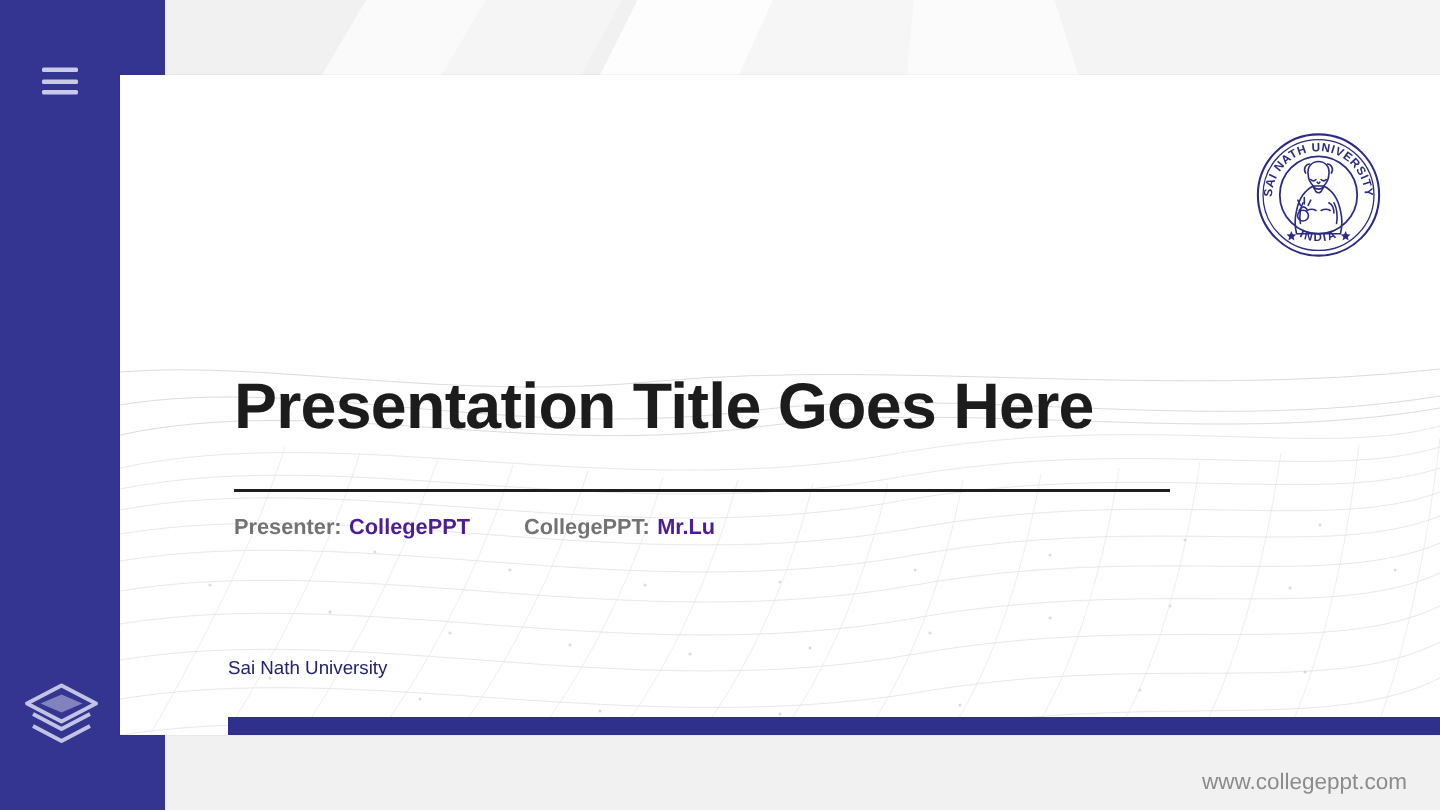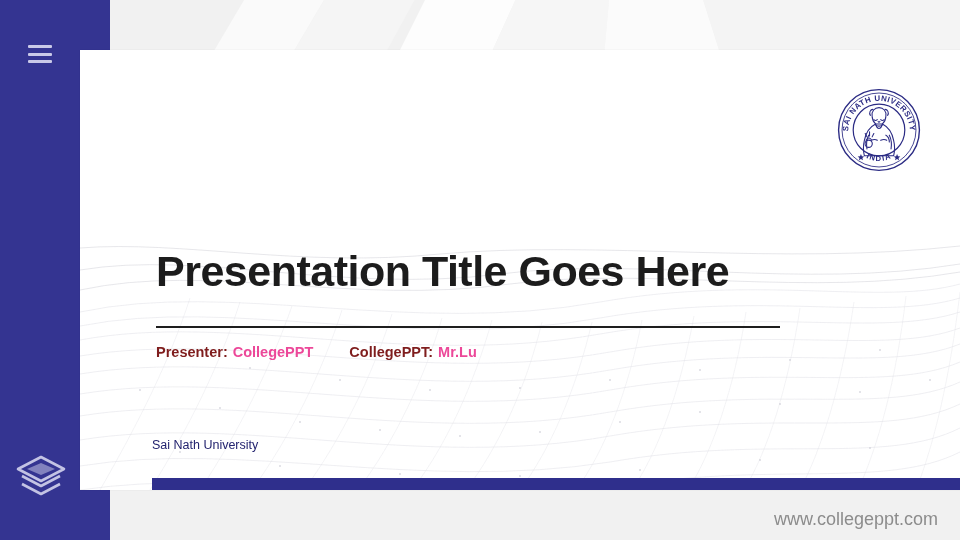--- a/index.html
+++ b/index.html
@@ -73,39 +73,39 @@
     letter-spacing:-0.5px; line-height:1.08; white-space:nowrap;
   }
   #title-rule{
     margin-top:32px; width:624px; height:2px; background:#1e1e1e;
   }
   #credits{
     margin-top:16px; display:flex; align-items:baseline;
     font-size:14.5px; font-weight:bold;
   }
   .credit-item{ display:flex; align-items:baseline; }
-  .credit-label{ color:#7f1d1d; }
-  .credit-value{ color:#ec4899; margin-left:5px; }
+  .credit-label{ color:#737373; }
+  .credit-value{ color:#4c1d95; margin-left:5px; }
   #credit-gap{ width:36px; }
 
   
   #footer-name{
     position:absolute; left:72px; bottom:38px; z-index:3;
     font-size:12.5px; color:#23236f;
   }
   #footer-bar{
     position:absolute; left:72px; bottom:0;
     width:808px; height:12px;
     background:#2f2f8c; z-index:3;
   }
 
   
   #watermark{
     position:absolute; right:22px; bottom:10px; z-index:20;
-    font-size:18px; color:#8c8c8c;
+    font-size:15px; color:#8c8c8c;
   }
 </style>
 </head>
 <body>
 
 <div id="page-bg">
   <svg id="bg-ribbons" viewBox="0 0 960 100" preserveAspectRatio="none">
     <rect x="0" y="0" width="960" height="100" fill="#f1f1f1"></rect>
     <path d="M250,-10 L330,-10 L265,100 L185,100 Z" fill="#fafafa"></path>
     <path d="M330,-10 L420,-10 L360,100 L265,100 Z" fill="#f5f5f5"></path>

